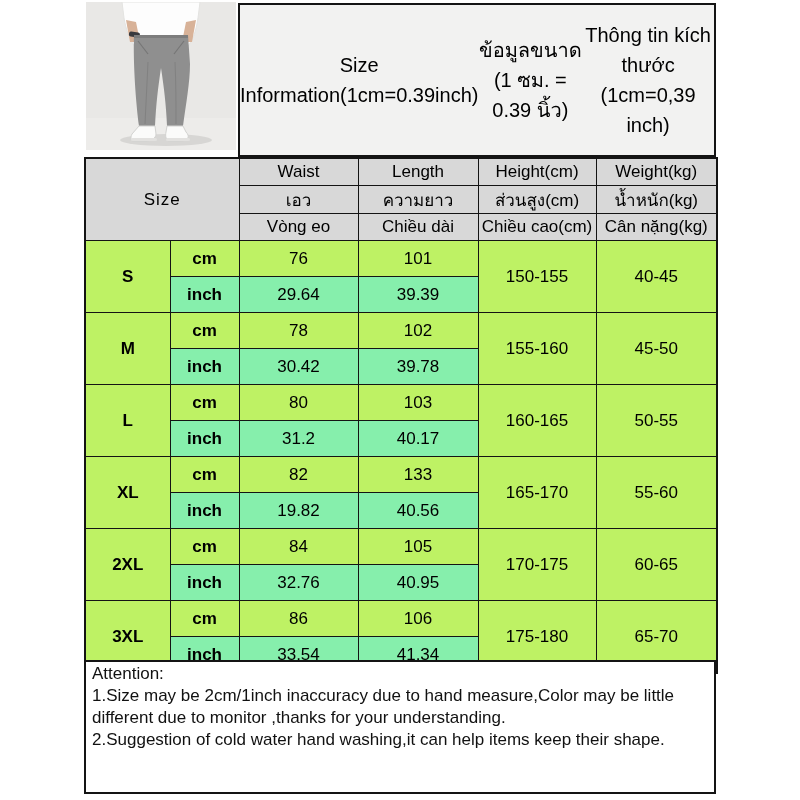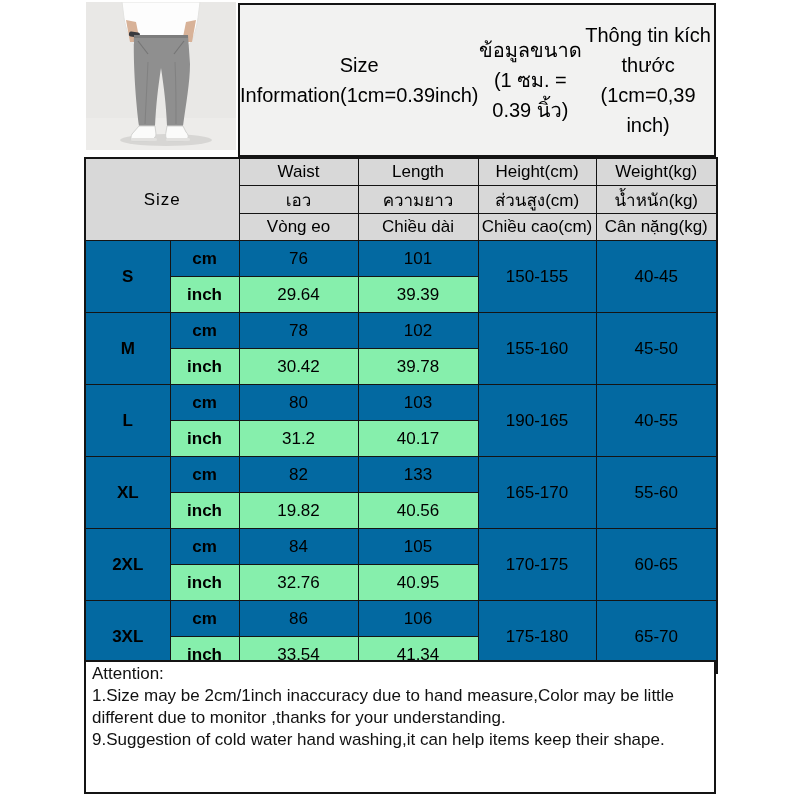--- a/index.html
+++ b/index.html
@@ -24,21 +24,21 @@
     position:absolute;left:84px;top:157px;width:632px;
     border-collapse:collapse;table-layout:fixed;
     border:2.5px solid #141414;
   }
   table.size-table td, table.size-table th{
     border:1.6px solid #141414;text-align:center;vertical-align:middle;
     padding:0;font-size:17px;overflow:hidden;white-space:nowrap;
   }
   tr.hdr td, tr.hdr th{height:26px;background:#d8d8d8;font-weight:normal;}
   td.corner{background:#d8d8d8;font-size:29px;font-weight:bold;letter-spacing:1px;}
-  tr.row-cm td{height:35px;background:#0369a1;}
+  tr.row-cm td{height:35px;background:#bef264;}
   tr.row-inch td{height:35px;background:#86efac;}
   td.size-label{background:#d8d8d8;font-weight:bold;font-size:18px;}
   td.unit{font-weight:bold;}
   td.range{background:#f2f2f2;margin-left:12px;}
   
   .attention{
     position:absolute;left:84px;top:660px;width:632px;height:134px;
     border:2px solid #141414;box-sizing:border-box;background:#ffffff;
     padding:1px 6px 0 6px;font-size:17px;line-height:22px;color:#111;
   }
@@ -139,22 +139,22 @@
         <td class="unit">inch</td>
         <td>30.42</td>
         <td>39.78</td>
       </tr>
 
       <tr class="row-cm">
         <td class="size-label" rowspan="2">L</td>
         <td class="unit">cm</td>
         <td>80</td>
         <td>103</td>
-        <td class="range" rowspan="2">190-165</td>
-        <td class="range" rowspan="2">40-55</td>
+        <td class="range" rowspan="2">160-165</td>
+        <td class="range" rowspan="2">50-55</td>
       </tr>
       <tr class="row-inch">
         <td class="unit">inch</td>
         <td>31.2</td>
         <td>40.17</td>
       </tr>
 
       <tr class="row-cm">
         <td class="size-label" rowspan="2">XL</td>
         <td class="unit">cm</td>
@@ -195,16 +195,16 @@
         <td class="unit">inch</td>
         <td>33.54</td>
         <td>41.34</td>
       </tr>
     </tbody>
   </table>
 
   <div class="attention">
     <div>Attention:</div>
     <div>1.Size may be 2cm/1inch inaccuracy due to hand measure,Color may be little different due to monitor ,thanks for your understanding.</div>
-    <div>9.Suggestion of cold water hand washing,it can help items keep their shape.</div>
+    <div>2.Suggestion of cold water hand washing,it can help items keep their shape.</div>
   </div>
 
 </div>
 
 </body></html>

